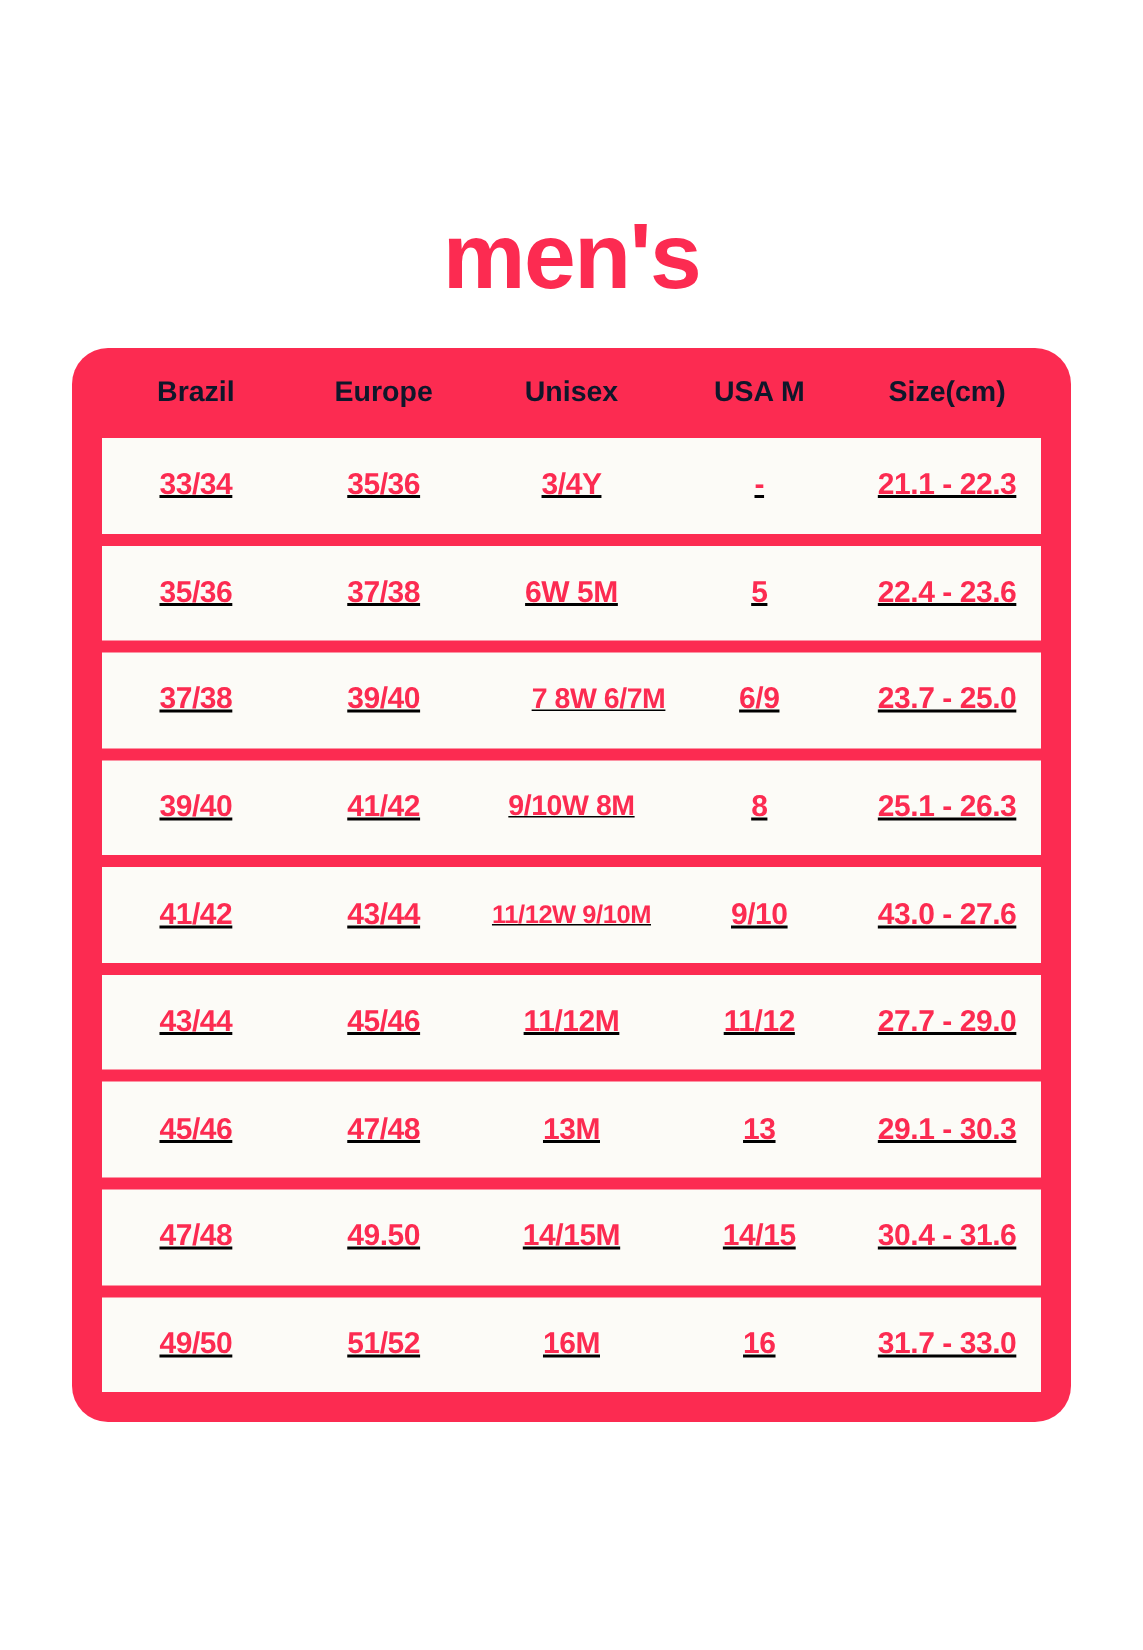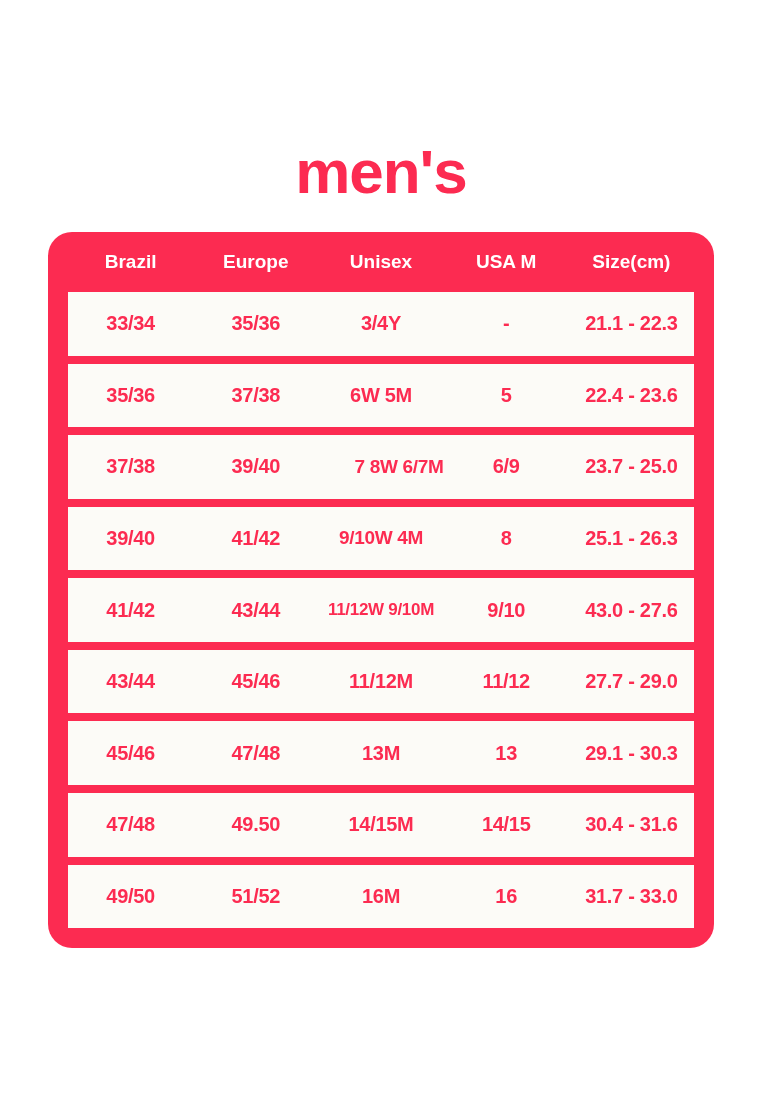--- a/index.html
+++ b/index.html
@@ -32,29 +32,30 @@
     padding:0 20px 20px 20px;
   }
   .header-row{
     height:60px;
     display:grid;
     grid-template-columns:repeat(5,1fr);
     align-items:center;
   }
   .header-cell{
     text-align:center;
-    color:#ffffff;
+    color:#0f172a;
     font-weight:bold;
     font-size:19px;
   }
   .rows{
     display:flex;
     flex-direction:column;
     gap:8px;
     height:636px;
+    text-decoration:underline;
   }
   .row{
     flex:1;
     background:var(--row-bg);
     display:grid;
     grid-template-columns:repeat(5,1fr);
     align-items:center;
   }
   .cell{
     text-align:center;
@@ -108,21 +109,21 @@
         <div class="cell">37/38</div>
         <div class="cell">39/40</div>
         <div class="cell">7 8W 6/7M</div>
         <div class="cell">6/9</div>
         <div class="cell">23.7 - 25.0</div>
       </div>
 
       <div class="row">
         <div class="cell">39/40</div>
         <div class="cell">41/42</div>
-        <div class="cell">9/10W 4M</div>
+        <div class="cell">9/10W 8M</div>
         <div class="cell">8</div>
         <div class="cell">25.1 - 26.3</div>
       </div>
 
       <div class="row">
         <div class="cell">41/42</div>
         <div class="cell">43/44</div>
         <div class="cell">11/12W 9/10M</div>
         <div class="cell">9/10</div>
         <div class="cell">43.0 - 27.6</div>

